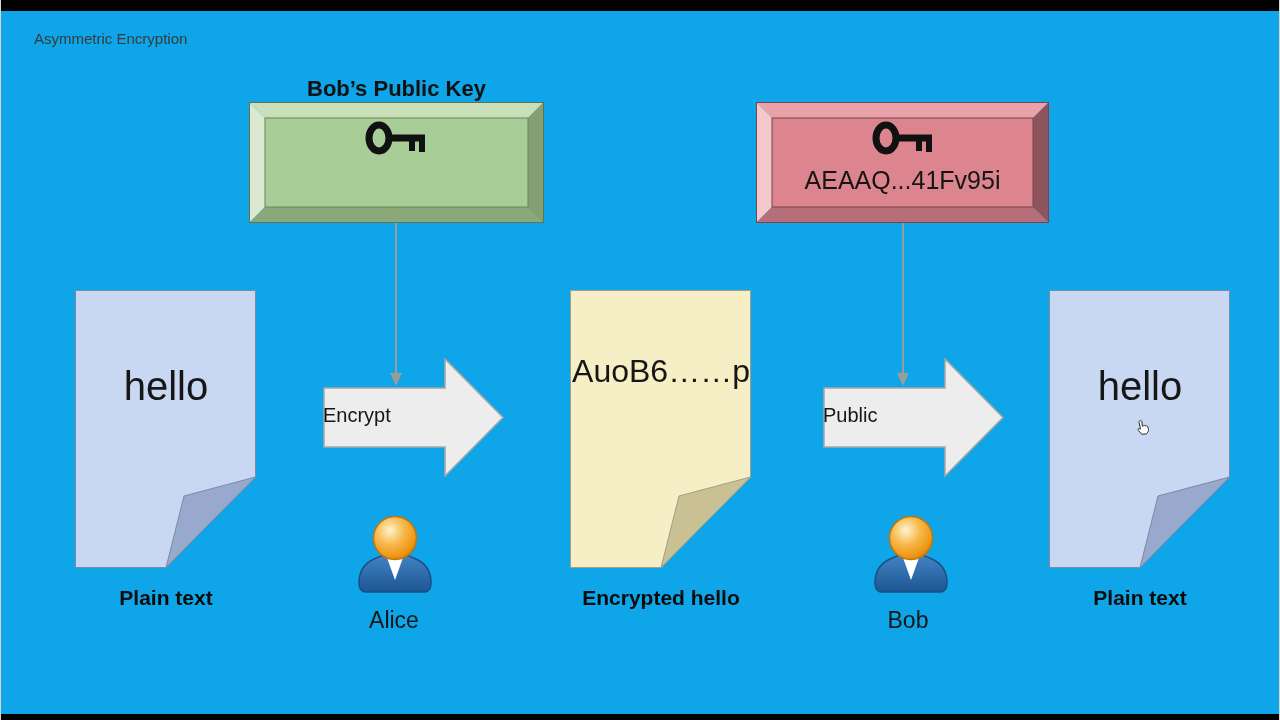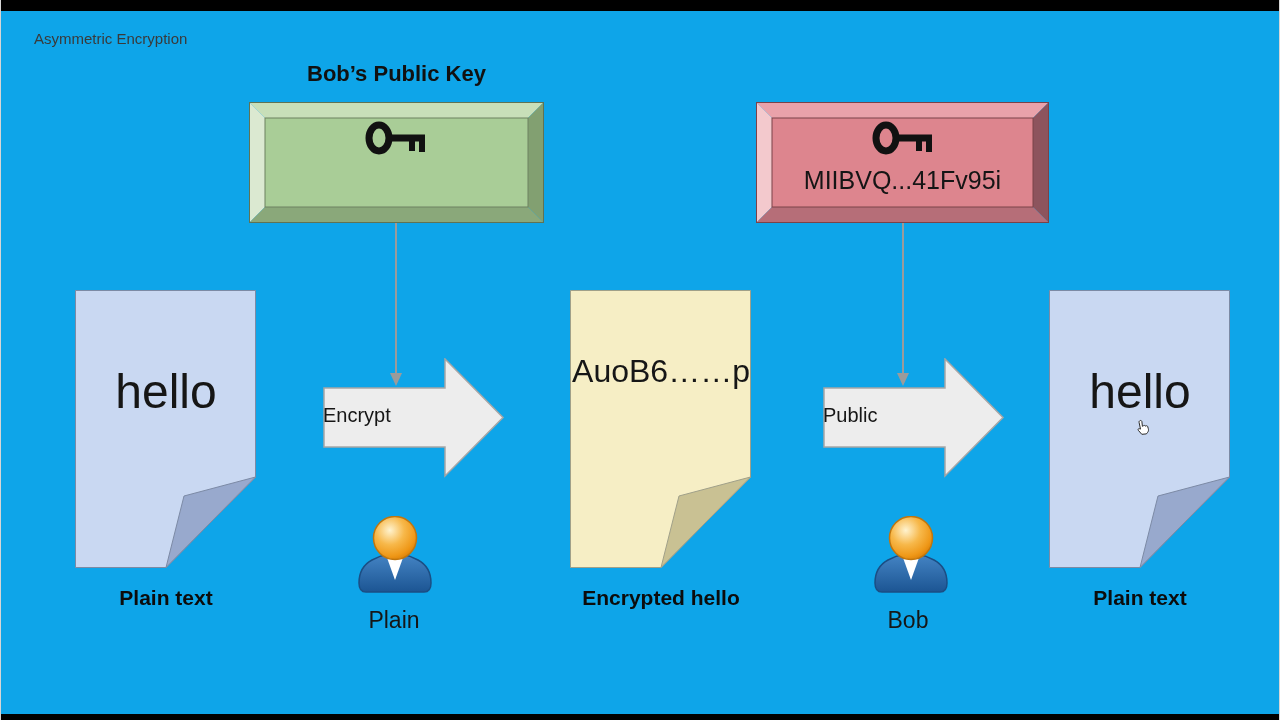--- a/index.html
+++ b/index.html
@@ -8,38 +8,38 @@
     font-family:"Liberation Sans","DejaVu Sans",sans-serif;color:#111;
     border-left:1px solid #d6d6d6;border-right:1px solid #d6d6d6;box-sizing:border-box;
   }
   .bar{position:absolute;left:0;width:1280px;background:#000;margin-left:-1px;}
   .bar.top{top:0;height:11px;}
   .bar.bottom{top:714px;height:6px;}
   .abs{position:absolute;}
   .slide-title{left:33px;top:30px;font-size:15px;color:#3a3a3a;}
   .key-title{font-weight:bold;font-size:22px;text-align:center;color:#111;}
   .key-value{font-size:25px;text-align:center;color:#151515;}
-  .doc-text{font-size:48px;text-align:center;color:#161616;}
+  .doc-text{font-size:40px;text-align:center;color:#161616;}
   .enc-text{font-size:32px;line-height:32px;text-align:center;color:#161616;}
   .doc-label{font-weight:bold;font-size:21px;text-align:center;color:#0c0c0c;}
   .proc-label{font-size:20px;text-align:left;color:#161616;}
   .actor-label{font-size:23px;text-align:center;color:#161616;}
   svg{display:block;}
 </style>
 </head>
 <body>
 
 <div class="stage">
 
   <div class="bar top"></div>
   <div class="bar bottom"></div>
 
   <div class="abs slide-title">Asymmetric Encryption</div>
 
-  <div class="abs key-title" style="left:248px;top:61px;width:295px;">Bob’s Public Key</div>
+  <div class="abs key-title" style="left:248px;top:76px;width:295px;">Bob’s Public Key</div>
   <span class="abs" style="left:248px;top:102px;">
     <svg width="295" height="121" viewBox="0 0 295 121">
       <polygon points="0,0 295,0 279,16 16,16" fill="#c8dfb9"></polygon>
       <polygon points="0,0 16,16 16,105 0,121" fill="#dbe9d1"></polygon>
       <polygon points="295,0 279,16 279,105 295,121" fill="#82a071"></polygon>
       <polygon points="0,121 16,105 279,105 295,121" fill="#8aa87a"></polygon>
       <rect x="16" y="16" width="263" height="89" fill="#a9cd97" stroke="#6d8160" stroke-width="1"></rect>
       <rect x="0.5" y="0.5" width="294" height="120" fill="none" stroke="#5f7354" stroke-width="1"></rect>
     </svg>
   </span>
@@ -63,21 +63,21 @@
     </svg>
   </span>
   <span class="abs" style="left:871px;top:121px;">
     <svg width="62" height="34" viewBox="0 0 62 34">
       <ellipse cx="14" cy="17" rx="10" ry="13" fill="none" stroke="#111" stroke-width="7"></ellipse>
       <rect x="24" y="13.5" width="36" height="7" fill="#111"></rect>
       <rect x="44" y="20" width="6" height="10" fill="#111"></rect>
       <rect x="54" y="20" width="6" height="11" fill="#111"></rect>
     </svg>
   </span>
-  <div class="abs key-value" style="left:755px;top:166px;width:293px;">MIIBVQ...41Fv95i</div>
+  <div class="abs key-value" style="left:755px;top:166px;width:293px;">AEAAQ...41Fv95i</div>
 
   <span class="abs" style="left:387px;top:223px;">
     <svg width="16" height="164" viewBox="0 0 16 164">
       <line x1="8" y1="0" x2="8" y2="151" stroke="#9b9b9b" stroke-width="2"></line>
       <polygon points="2,150 14,150 8,163" fill="#9b9b9b"></polygon>
     </svg>
   </span>
   <span class="abs" style="left:894px;top:223px;">
     <svg width="16" height="164" viewBox="0 0 16 164">
       <line x1="8" y1="0" x2="8" y2="151" stroke="#9b9b9b" stroke-width="2"></line>
@@ -140,21 +140,21 @@
             <stop offset="0.45" stop-color="#f7b84a"></stop>
           <stop offset="0.8" stop-color="#ef9818"></stop>
             <stop offset="1" stop-color="#d97c04"></stop>
         </radialGradient>
       </defs>
       <path d="M9,76 Q2,76 2,67 Q2,51 15,44 Q23,39.5 31,38.5 Q38,40 45,38.5 Q53,39.5 61,44 Q74,51 74,67 Q74,76 67,76 Z" fill="url(#bodyA)" stroke="#1b4e84" stroke-width="1.5"></path>
       <polygon points="29,39 38,64 47,39" fill="#ffffff"></polygon>
       <circle cx="38" cy="22" r="21.5" fill="url(#headA)" stroke="#c0760e" stroke-width="1.5"></circle>
     </svg>
   </span>
-  <div class="abs actor-label" style="left:333px;top:607px;width:120px;">Plain</div>
+  <div class="abs actor-label" style="left:333px;top:607px;width:120px;">Alice</div>
 
   <span class="abs" style="left:872px;top:516px;">
     <svg width="76" height="78" viewBox="0 0 76 78">
       <defs>
         <linearGradient id="bodyB" x1="0" y1="0" x2="0" y2="1">
           <stop offset="0" stop-color="#4484c4"></stop>
             <stop offset="1" stop-color="#1c5593"></stop>
         </linearGradient>
         <radialGradient id="headB" cx="0.38" cy="0.32" r="0.75">
           <stop offset="0" stop-color="#fff3cf"></stop>

